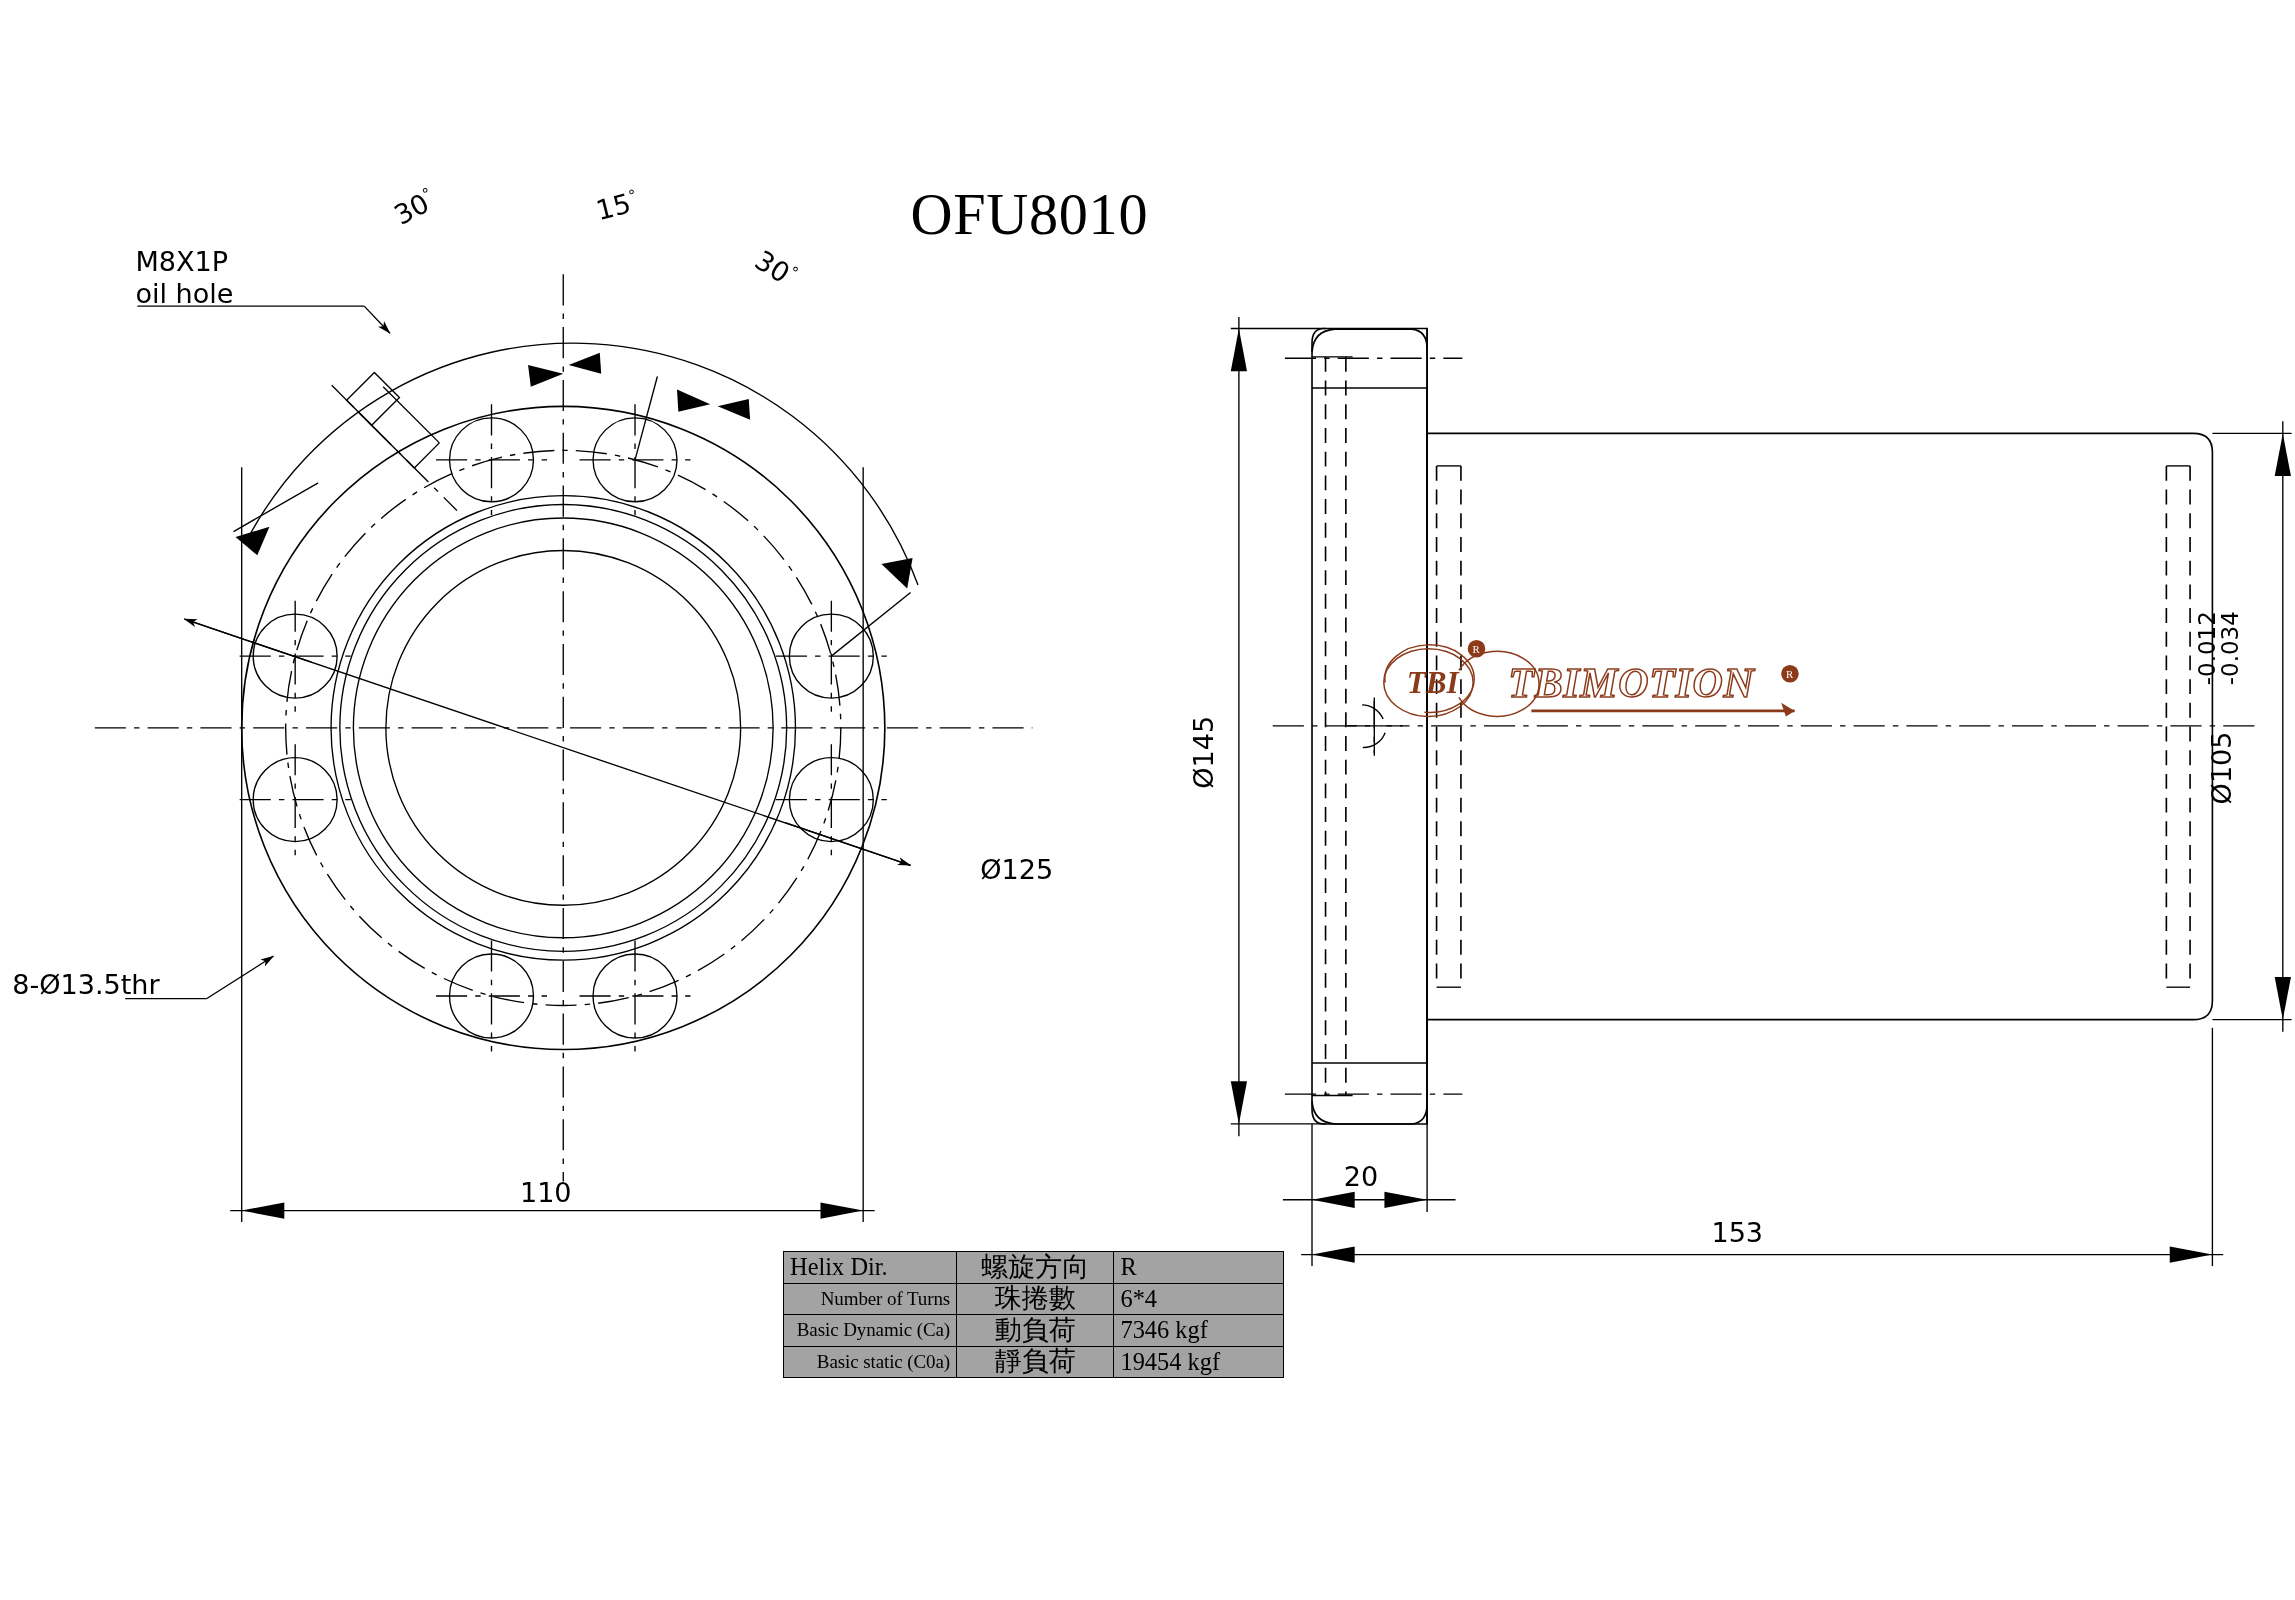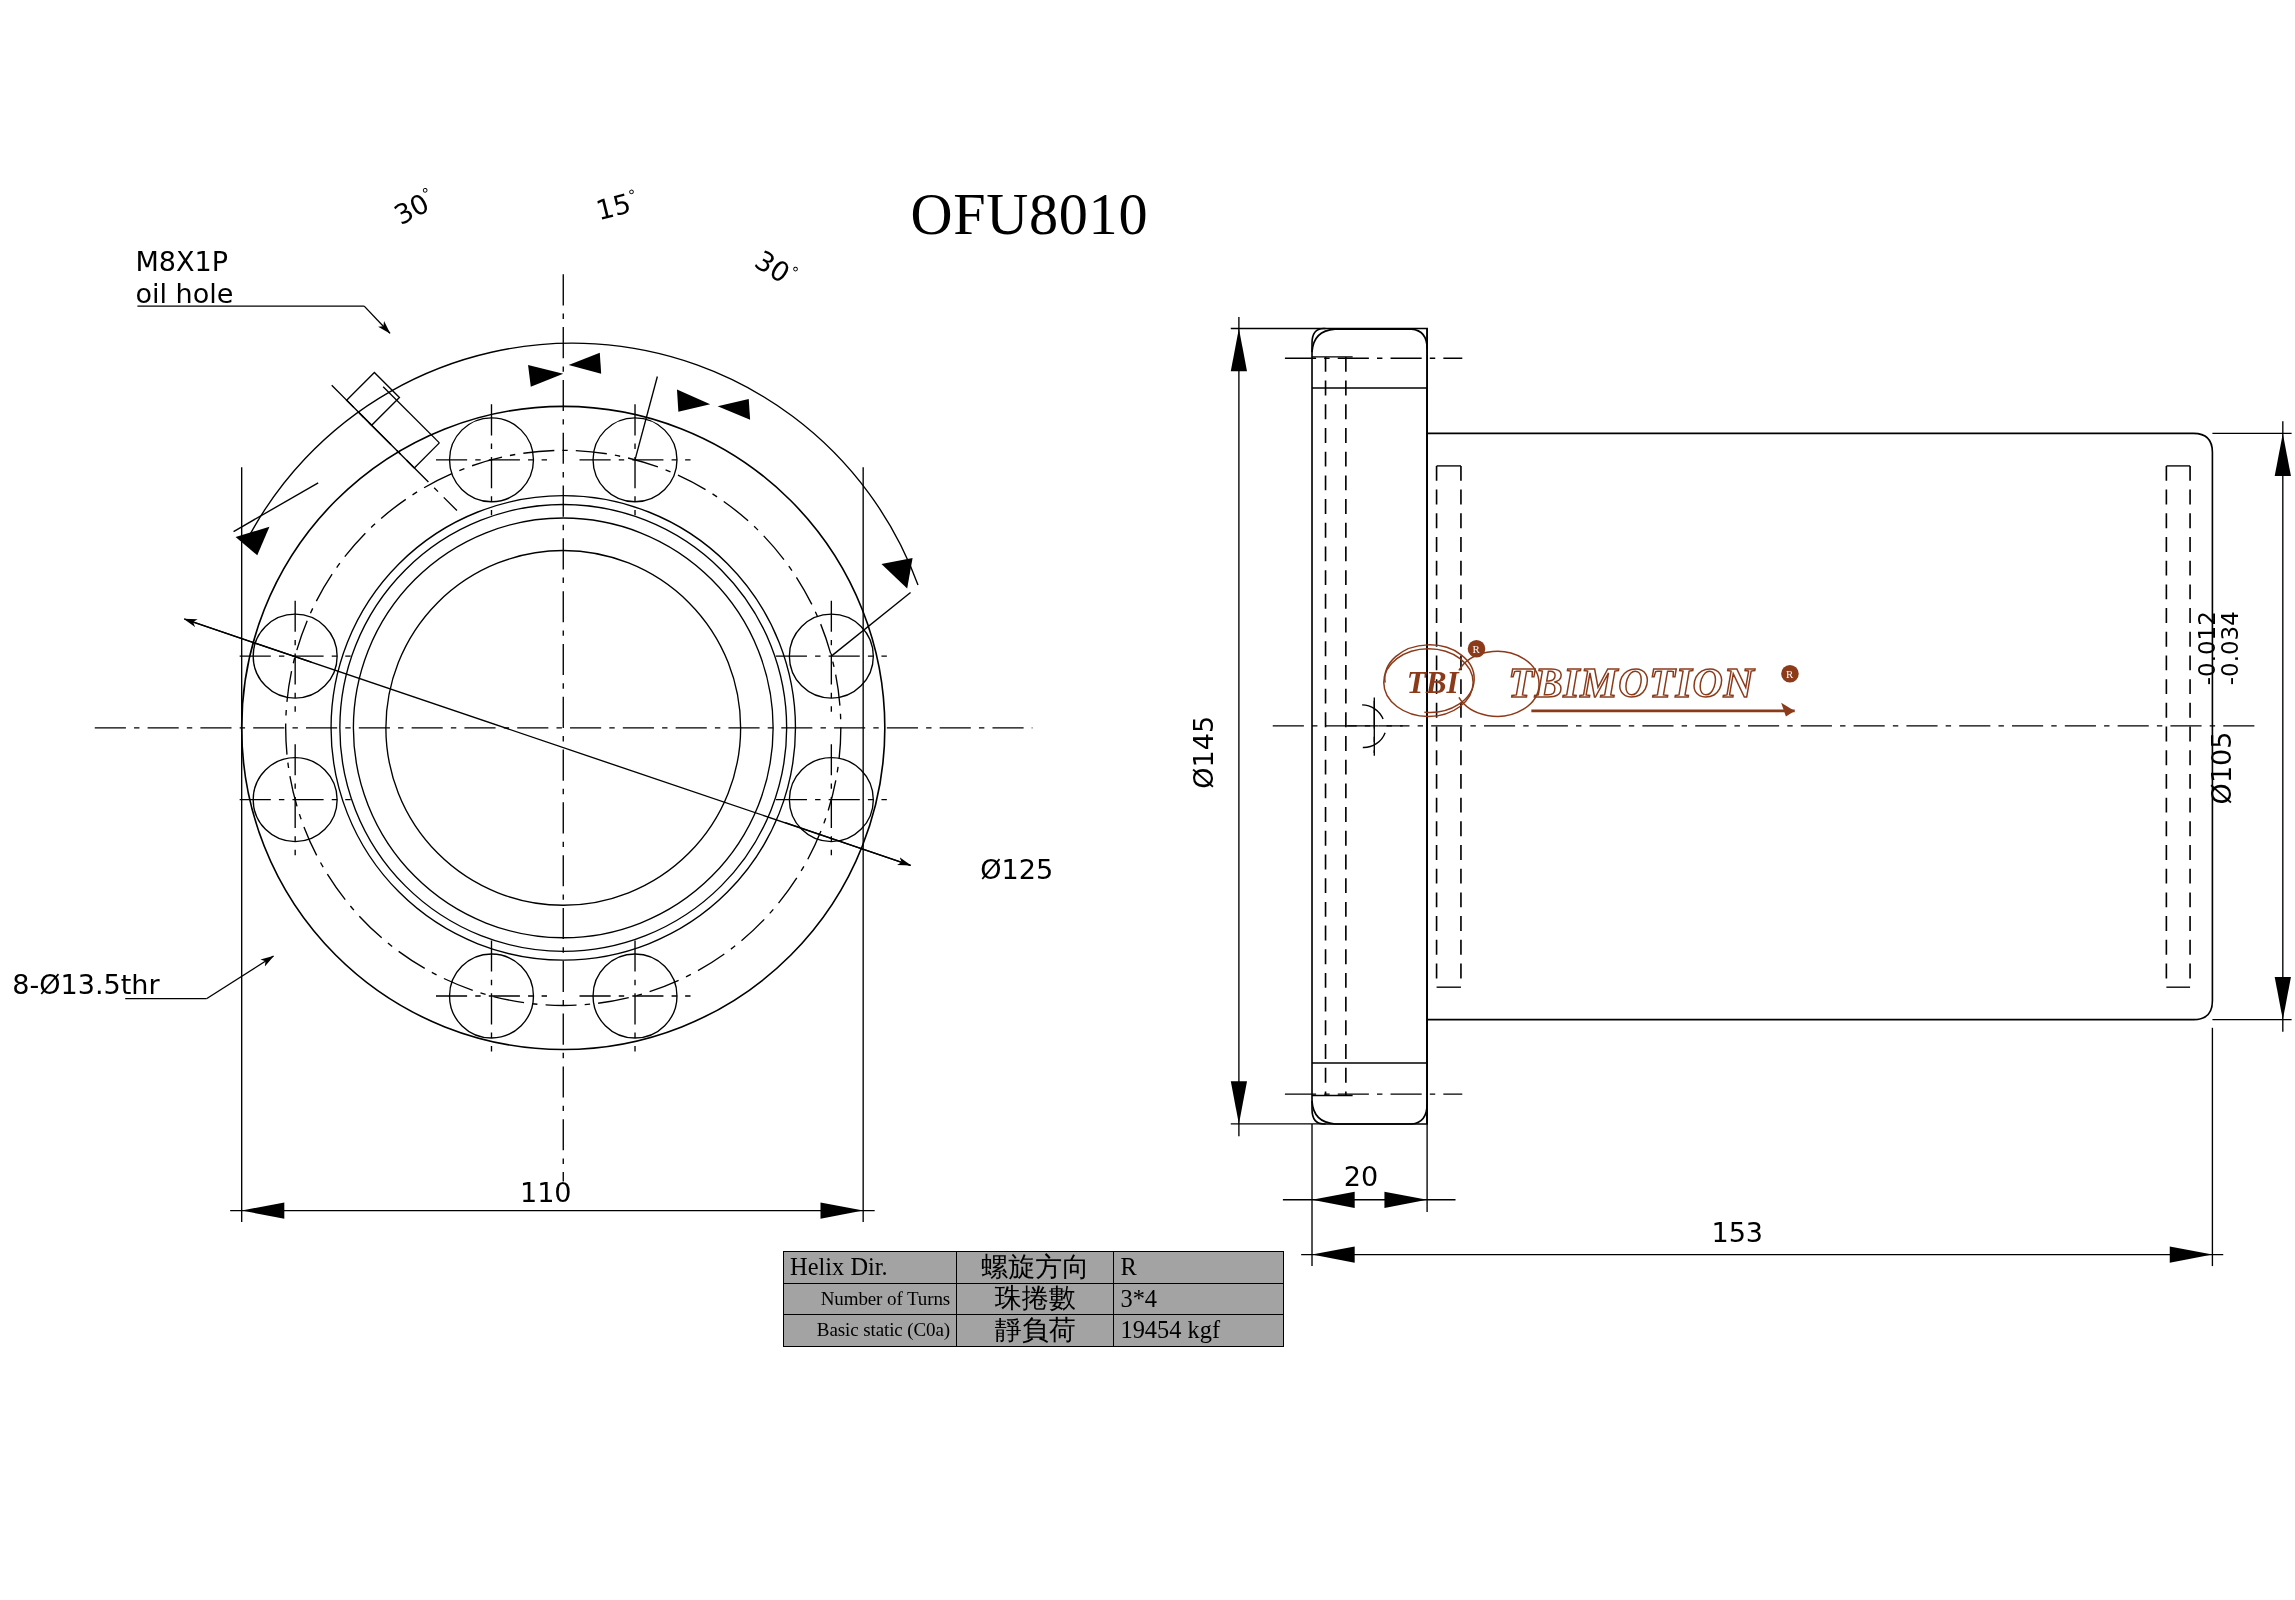--- a/index.html
+++ b/index.html
@@ -284,21 +284,26 @@
 <table id="spec-table">
   <tbody>
     <tr>
       <td class="c-en">Helix  Dir.</td>
       <td class="c-zh">螺旋方向</td>
       <td class="c-val">R</td>
     </tr>
     <tr>
       <td class="c-en small">Number of Turns</td>
       <td class="c-zh">珠捲數</td>
-      <td class="c-val">3*4</td>
+      <td class="c-val">6*4</td>
+    </tr>
+    <tr>
+      <td class="c-en small">Basic Dynamic (Ca)</td>
+      <td class="c-zh">動負荷</td>
+      <td class="c-val">7346 kgf</td>
     </tr>
     <tr>
       <td class="c-en small">Basic static (C0a)</td>
       <td class="c-zh">靜負荷</td>
       <td class="c-val">19454 kgf</td>
     </tr>
   </tbody>
 </table>
 
 </div>

